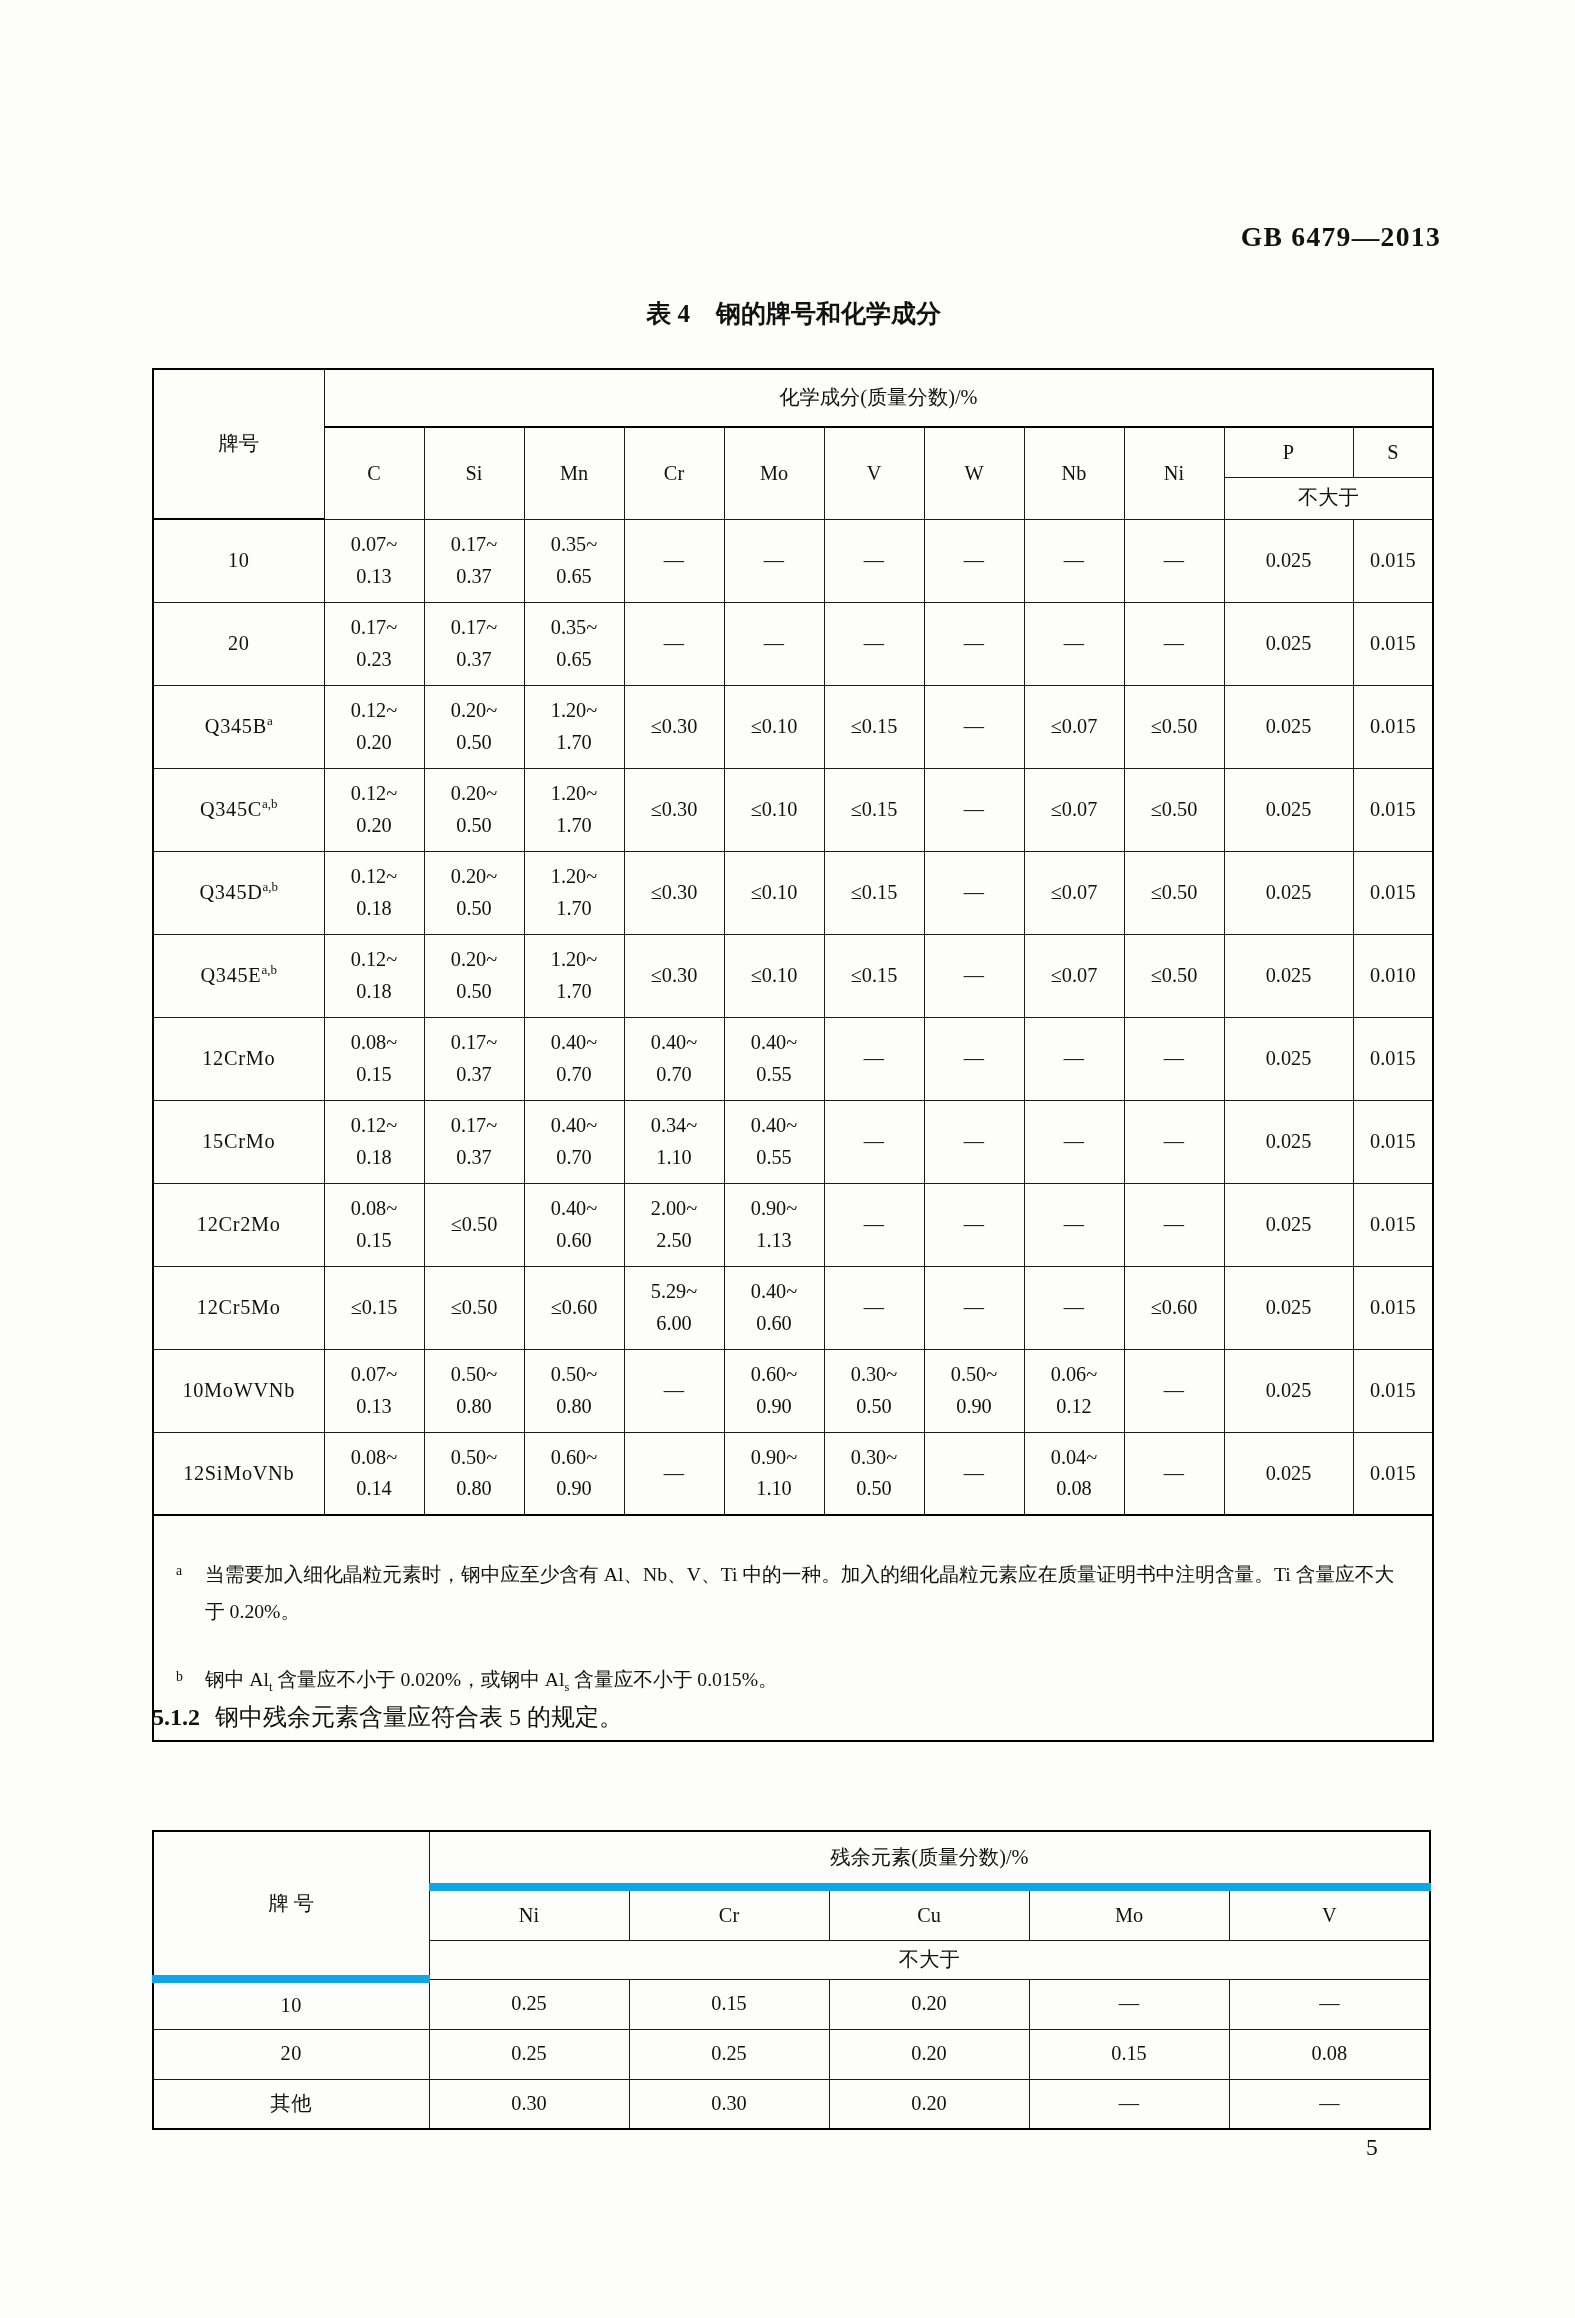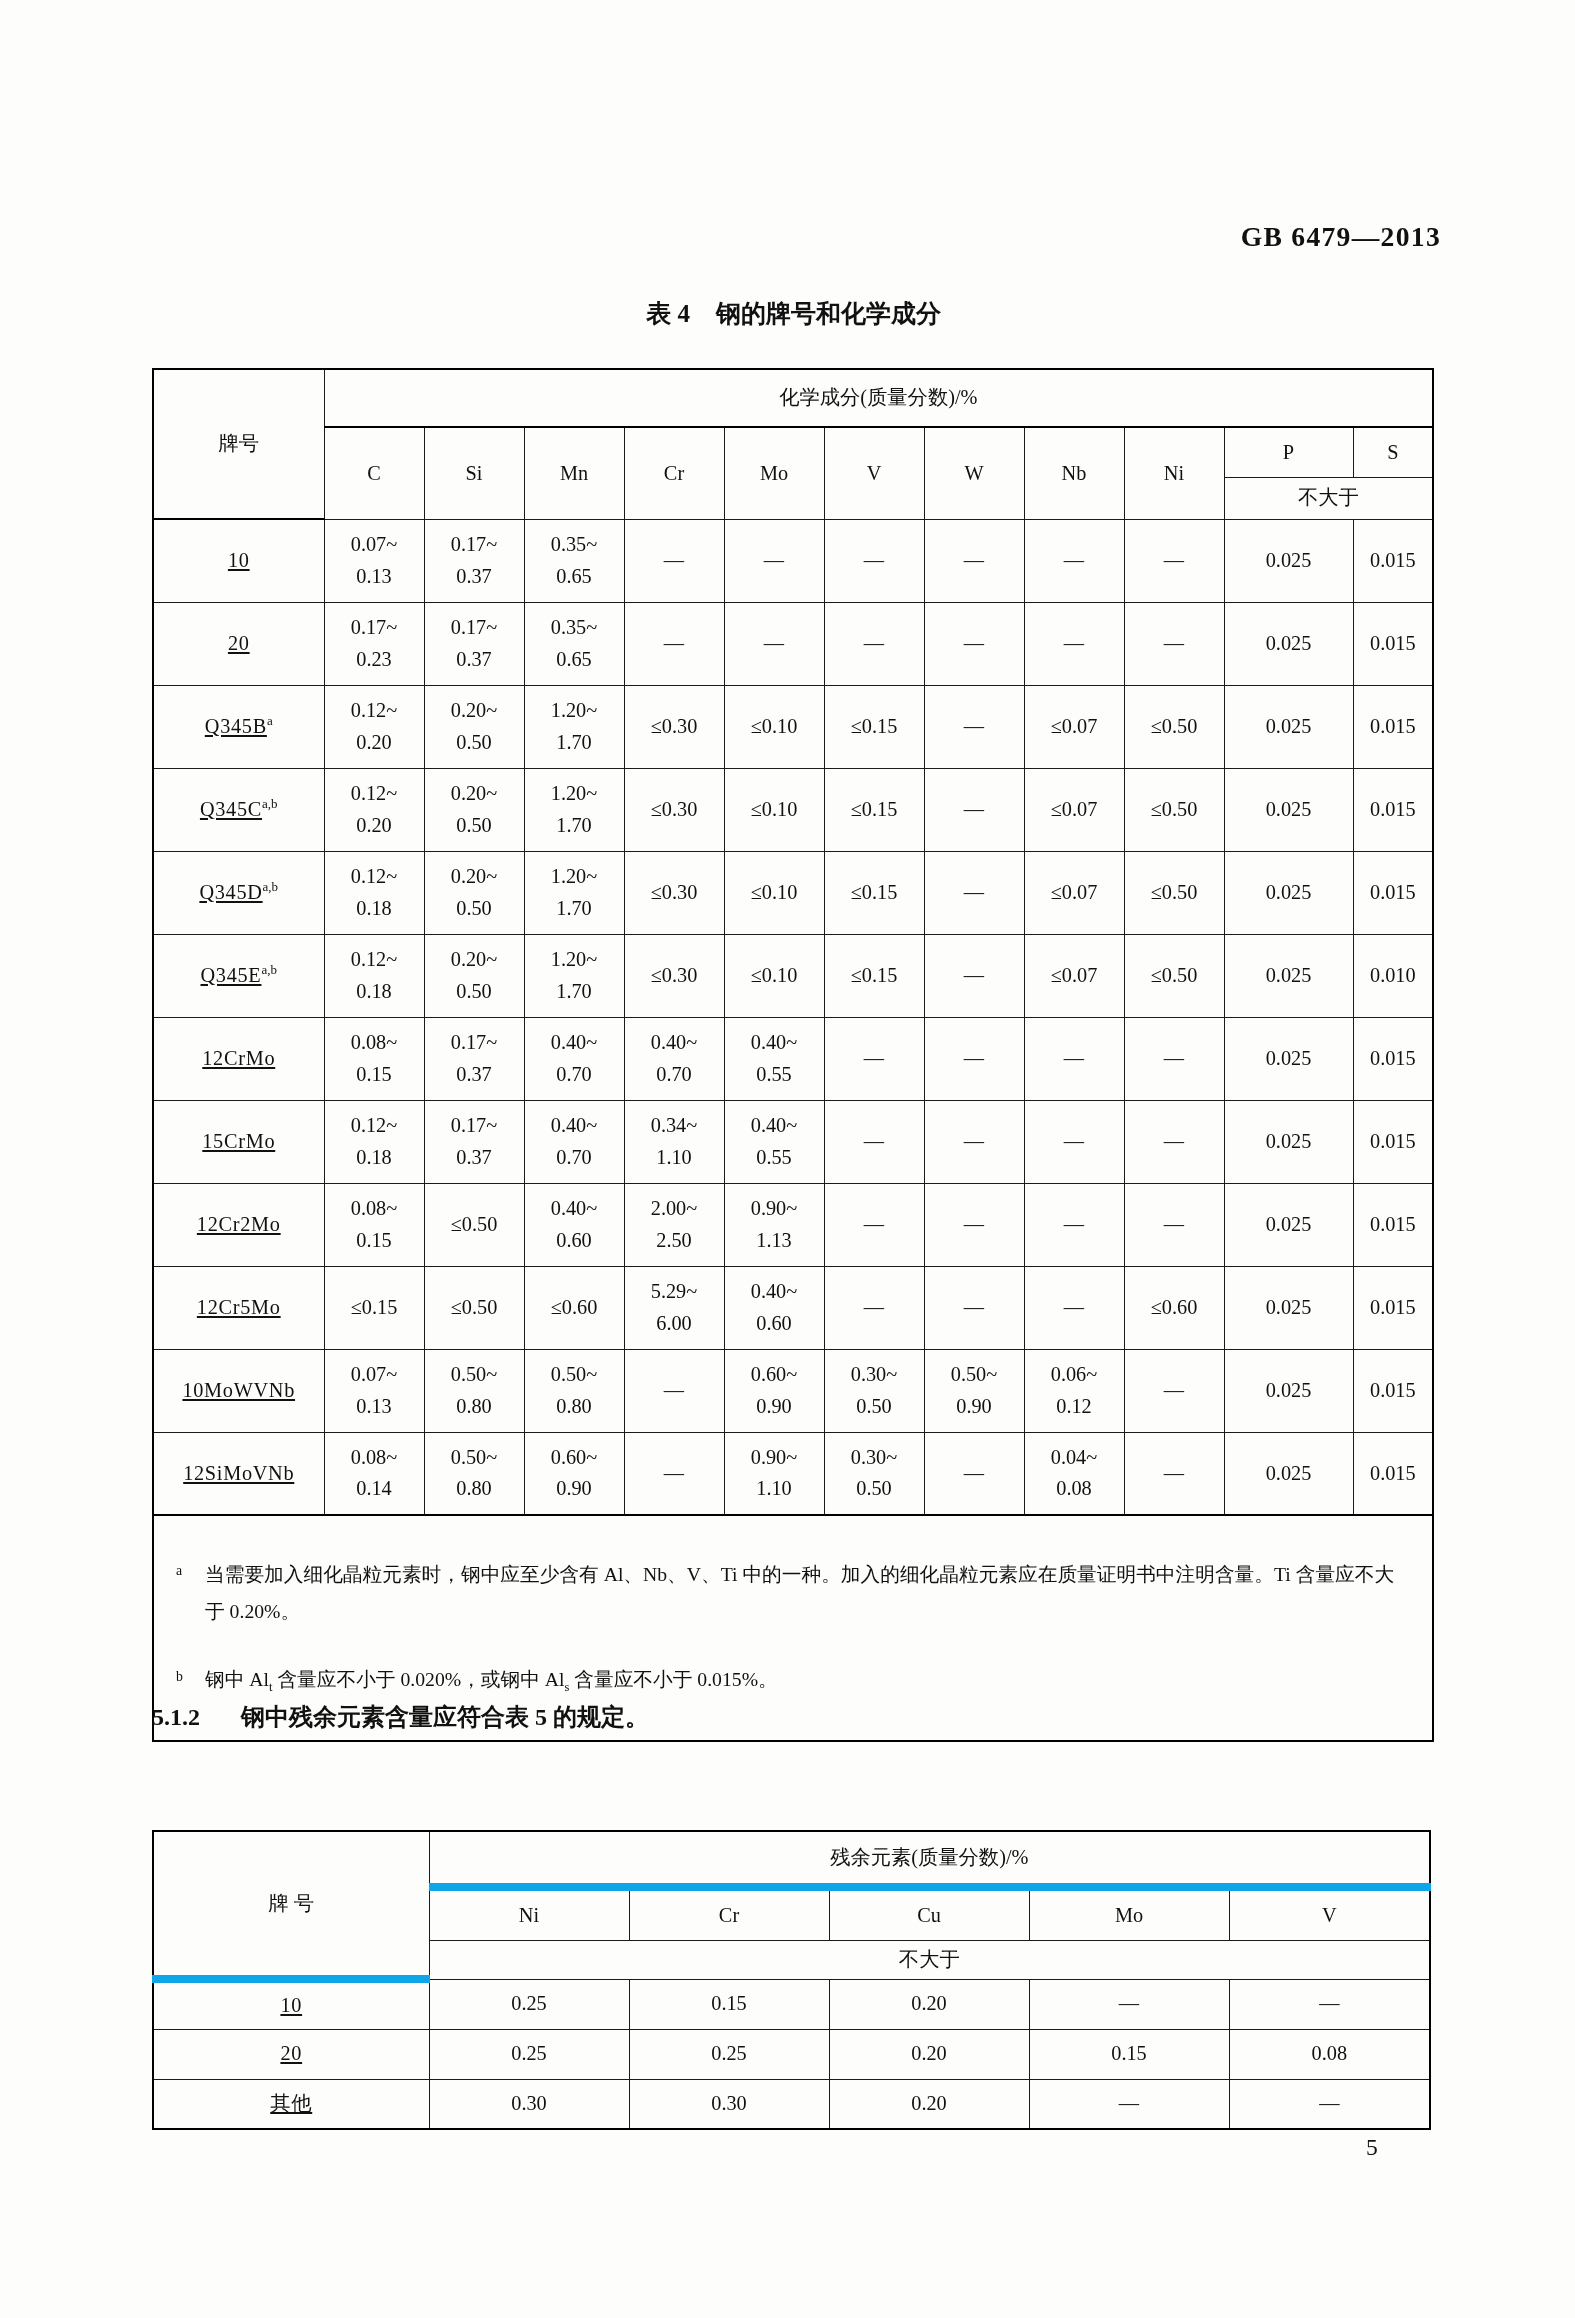--- a/index.html
+++ b/index.html
@@ -74,29 +74,29 @@
   .fn { position: relative; padding-left: 51px; line-height: 1.9; }
   .fn sup.fn-marker { position:absolute; left: 22px; top: 2.6px; font-size: 13.8px; }
   sup { font-size: 13px; }
   sub { font-size: 12.5px; }
 
   .t5 thead tr.r1 { height: 56px; }
   .t5 thead tr.r2 { height: 53px; }
   .t5 thead tr.r3 { height: 39px; }
   .t5 tbody tr { height: 50px; }
 
-  .grade-sp { letter-spacing: 0.7px; text-decoration: underline; }
+  .grade-sp { letter-spacing: 0.7px; }
   .section {
     position: absolute;
     left: 152px;
     top: 1701px;
     font-size: 24px;
     font-weight: bold;
   }
-  .section .sec-text { margin-left: 41px; font-weight: bold; text-align: center; }
+  .section .sec-text { margin-left: 15px; font-weight: normal; text-align: center; }
   .page-number {
     position: absolute;
     top: 2134px;
     left: 1366px;
     font-size: 23.6px;
   }
 </style>
 </head>
 <body>
 

